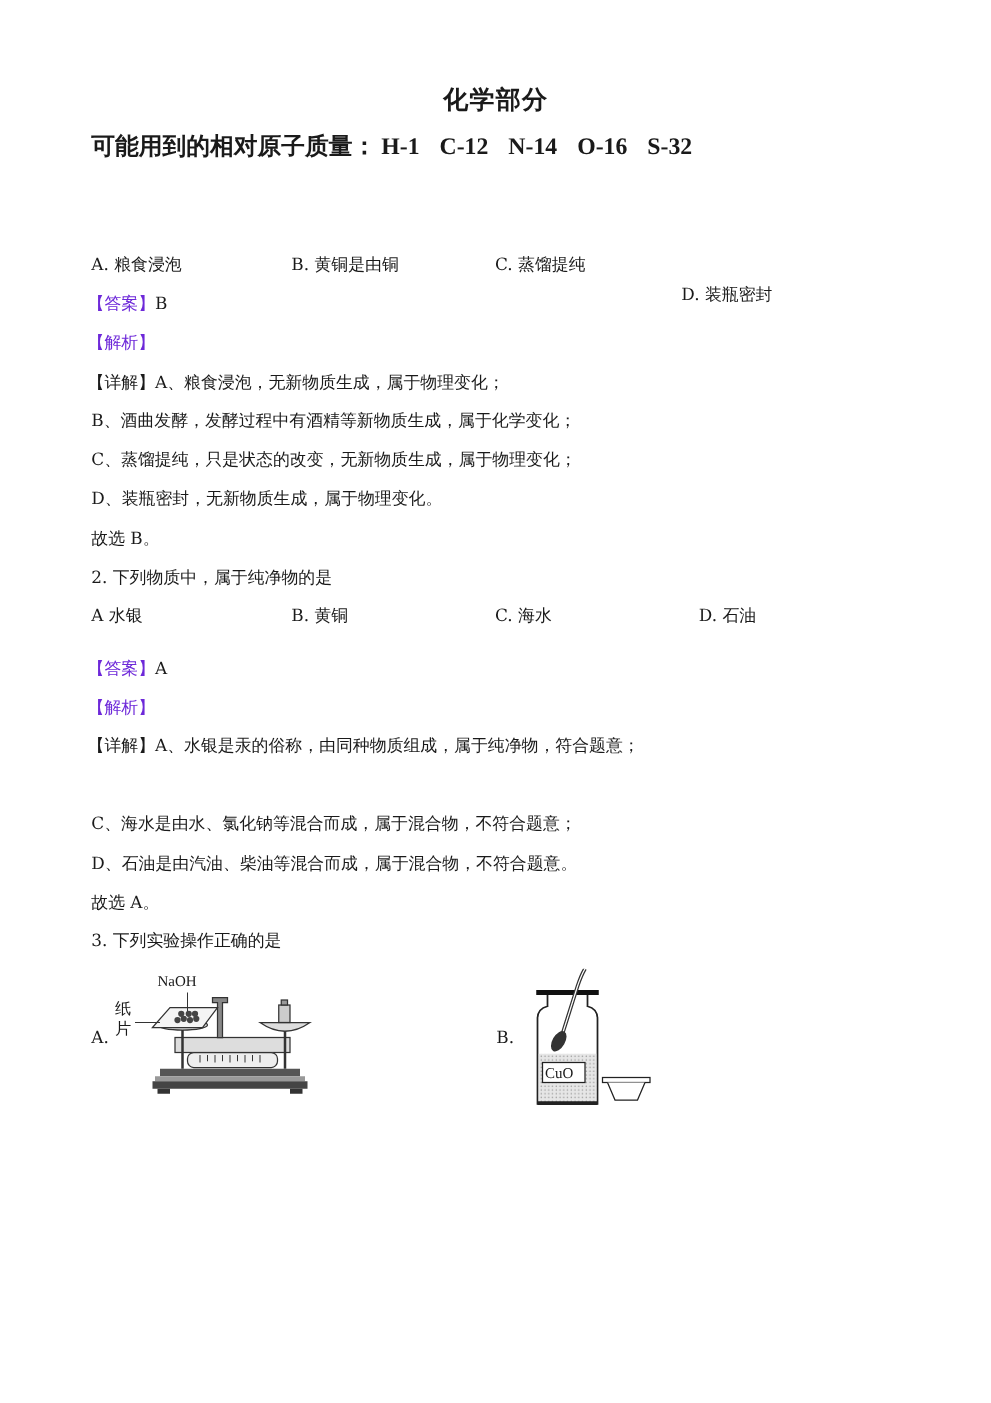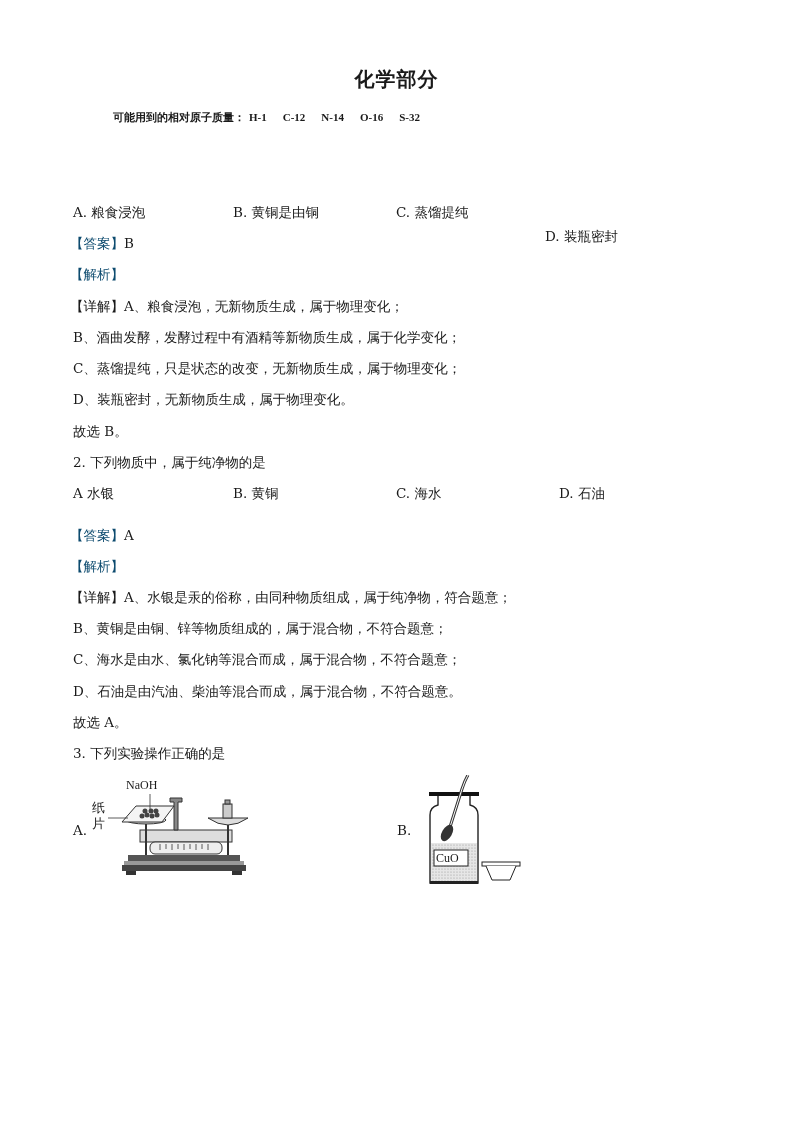--- a/index.html
+++ b/index.html
@@ -2,26 +2,26 @@
 <html><head>
 <meta charset="utf-8">
 <style>
   html, body { margin: 0; padding: 0; background: #ffffff; }
   body { width: 793px; height: 1122px; position: relative; overflow: hidden;
          font-family: "DejaVu Serif", "Liberation Serif", serif; color: #1a1a1a; }
   .page { position: absolute; left: 0; top: 0; width: 674px; height: 1122px; }
   .title { position: absolute; top: 66px; left: 0; width: 793px; text-align: center;
            font-family: "DejaVu Sans", sans-serif; font-weight: bold; font-size: 20px; letter-spacing: 1px; }
   .line { position: absolute; left: 73px; font-size: 13.5px; white-space: nowrap; line-height: 18px; }
-  .bold { font-family: "DejaVu Sans", sans-serif; font-weight: bold; font-size: 11px; margin-left: 40px; }
+  .bold { font-family: "DejaVu Sans", sans-serif; font-weight: bold; font-size: 19px; }
   .bold .mass { font-family: "Liberation Serif", serif; font-weight: bold; margin-left: 4px; }
   .bold .mass span { margin-right: 16px; }
   .opts { position: absolute; left: 73px; width: 640px; font-size: 13.5px; line-height: 18px; }
   .opt { position: absolute; top: 0; white-space: nowrap; }
-  .tag { color: #0c4a6e; }
+  .tag { color: #6d28d9; }
   .fig { position: absolute; }
   .fig-label { position: absolute; font-size: 13.5px; }
 </style>
 </head>
 <body>
 
 <div class="page">
 
   <div class="title">化学部分</div>
 
@@ -55,21 +55,20 @@
     <span class="opt" style="left:323px;">C.  海水</span>
     <span class="opt" style="left:486px;">D.  石油</span>
   </div>
   <div class="line" style="top:526px; left:70px;">
     <span class="tag">【答案】</span><span>A</span>
   </div>
   <div class="line tag" style="top:557px; left:70px;">【解析】</div>
   <div class="line" style="top:588px; left:70px;">
     <span>【详解】</span><span>A、水银是汞的俗称，由同种物质组成，属于纯净物，符合题意；</span>
   </div>
-  <div class="line" style="top:619px;">B、黄铜是由铜、锌等物质组成的，属于混合物，不符合题意；</div>
   <div class="line" style="top:650px;">C、海水是由水、氯化钠等混合而成，属于混合物，不符合题意；</div>
   <div class="line" style="top:682px;">D、石油是由汽油、柴油等混合而成，属于混合物，不符合题意。</div>
   <div class="line" style="top:713px;">故选 A。</div>
 
   <div class="line" style="top:744px;">3. 下列实验操作正确的是</div>
 
   <div class="fig-label" style="left:73px; top:822px;">A.</div>
   <div class="fig" style="left:90px; top:780px; width:170px; height:105px;">
     <svg width="170" height="105" viewBox="0 0 170 105">
 

